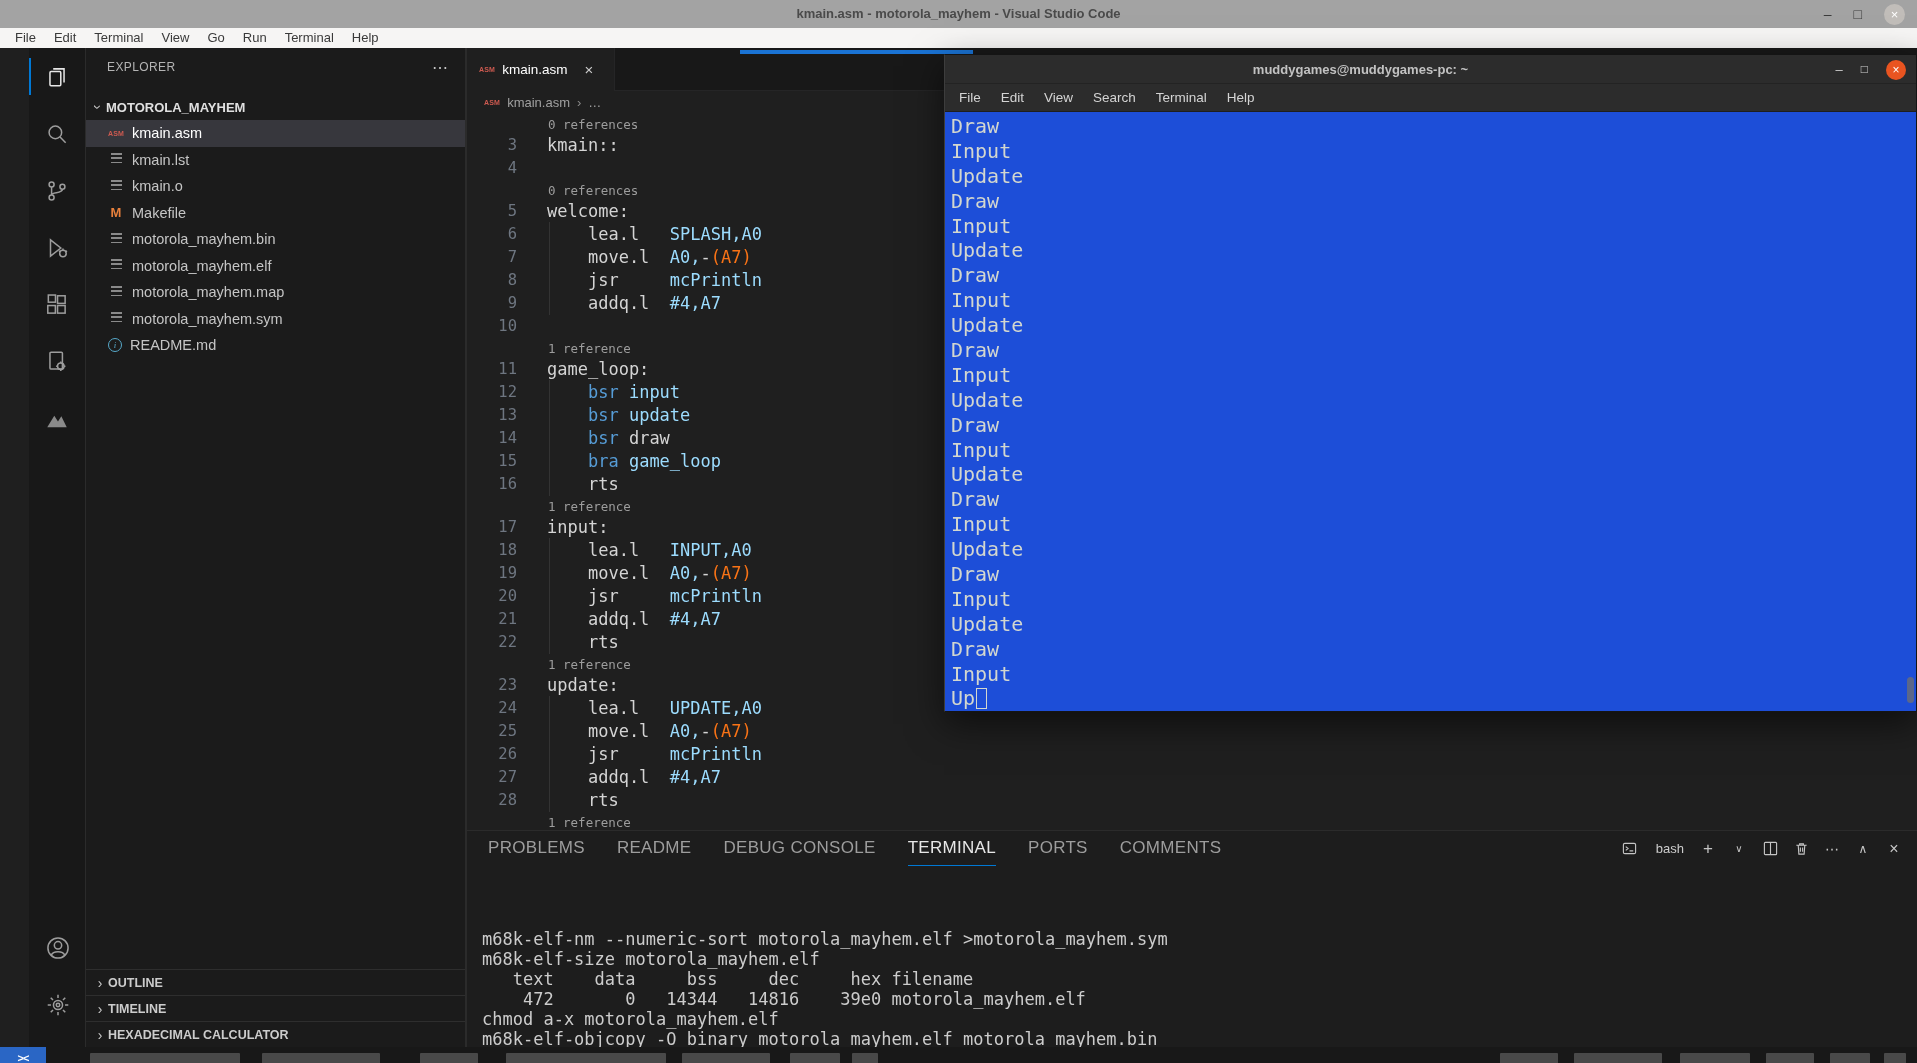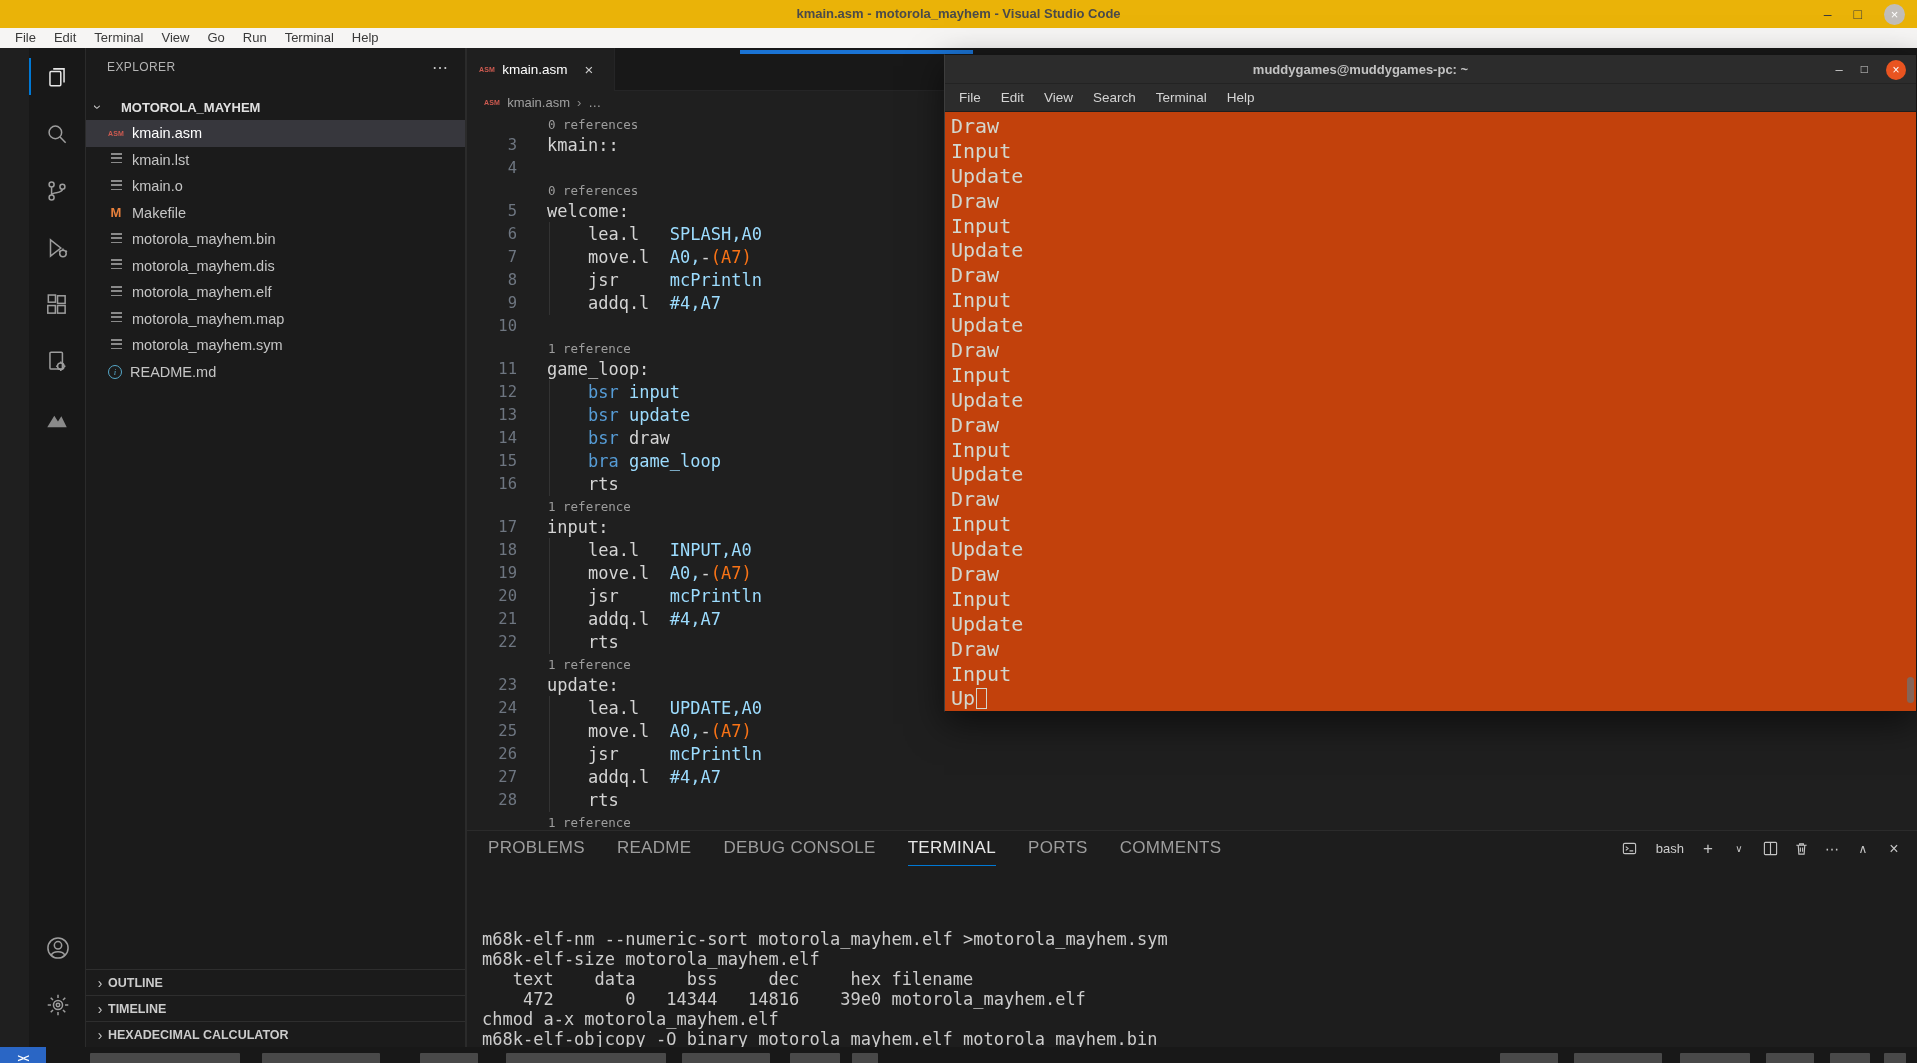--- a/index.html
+++ b/index.html
@@ -2,21 +2,21 @@
 <html><head>
 <meta charset="utf-8">
 <style>
   * { box-sizing:border-box; }
   html,body { margin:0; padding:0; }
   body { width:1917px; height:1063px; position:relative; overflow:hidden;
          background:#1f1f1f; font-family:"Liberation Sans",sans-serif; }
   svg { display:block; }
 
   
-  .titlebar { position:absolute; left:0; top:0; right:0; height:36px; background:#eab308;
+  .titlebar { position:absolute; left:0; top:0; right:0; height:36px; background:#a3a3a3;
               border-bottom:1px solid #c6c2be; }
   .tb-title { position:absolute; left:0; right:0; top:0; height:28px; line-height:28px;
               text-align:center; font-size:13px; font-weight:bold; color:#4a4a4a; }
   .wc { position:absolute; right:12px; top:0; height:28px; display:flex; align-items:center; gap:22px; }
   .wc-glyph { color:#3c3c3c; font-size:14px; line-height:14px; }
   .wc-close { width:21px; height:21px; border-radius:50%; background:#c1bdb9; color:#fff;
               font-size:13px; display:flex; align-items:center; justify-content:center; }
   .menubar { position:absolute; left:0; top:28px; right:0; height:20px; background:#f6f5f4;
              display:flex; align-items:center; padding-left:6px; font-size:13px; color:#3a3a3a; }
   .mitem { padding:0 9px; line-height:20px; }
@@ -31,21 +31,21 @@
   .ab-item.active { color:#e7e7e7; }
   .ab-item.active::before { content:''; position:absolute; left:0; top:10px; bottom:10px;
                             width:2px; background:#0078d4; }
   .ab-bottom { position:absolute; bottom:14px; left:0; width:57px; }
 
   .sidebar { position:absolute; left:57px; top:0; width:380px; bottom:0; background:#1b1b1b;
              border-right:1px solid #2b2b2b; }
   .sb-header { height:38px; display:flex; align-items:center; padding:0 16px 0 21px;
                font-size:12px; letter-spacing:.4px; color:#b4b4b4; }
   .sb-more { margin-left:auto; color:#c5c5c5; font-size:16px; letter-spacing:1px; }
-  .sb-root { height:26px; margin-top:8px; display:flex; align-items:center; gap:16px;
+  .sb-root { height:26px; margin-top:8px; display:flex; align-items:center; gap:1px;
              padding-left:5px; color:#e0e0e0; font-weight:bold; font-size:13px; }
   .chev-down { display:inline-block; transform:rotate(90deg); font-weight:normal;
                font-size:14px; color:#cccccc; width:14px; text-align:center; }
   .frow { height:26.5px; display:flex; align-items:center; gap:8px; padding-left:22px;
           font-size:14.5px; color:#c5c5c5; }
   .frow.sel { background:#37373d; color:#ffffff; }
   .fic { width:16px; flex:none; display:flex; align-items:center; justify-content:center; }
   .fic.asm { color:#cd5a50; font-size:7px; font-weight:bold; letter-spacing:.2px; }
   .fic.file { width:11px; height:13px; margin:0 2px 0 3px;
               background:repeating-linear-gradient(180deg,#8a8a8a 0 1.6px,transparent 1.6px 4.4px); }
@@ -104,21 +104,21 @@
   
   .statusbar { position:absolute; left:0; right:0; bottom:0; height:16px; background:#181818;
                overflow:hidden; }
   .remote { position:absolute; left:0; top:0; width:46px; height:22px; background:#2a66c5;
             color:#ffffff; font-size:11px; font-weight:bold; display:flex; align-items:center;
             justify-content:center; letter-spacing:-1px; }
   .skel { position:absolute; top:6px; height:12px; background:#9a9a9a; opacity:.38; border-radius:1px; }
 
   
   .overlay { position:absolute; left:944px; top:54px; width:973px; height:658px; z-index:30;
-             background:#c2410c; border:1px solid #141414; border-left:1px solid #3d3d3d;
+             background:#1d4ed8; border:1px solid #141414; border-left:1px solid #3d3d3d;
              box-shadow:0 12px 34px rgba(0,0,0,.55); }
   .ov-header { position:relative; height:29px; background:#2c2c2c; border-bottom:1px solid #232323; }
   .ov-title { position:absolute; left:0; right:140px; top:0; height:29px; line-height:29px;
               text-align:center; font-size:13px; font-weight:bold; color:#c2c2c2; }
   .ov-wc { position:absolute; right:10px; top:0; height:29px; display:flex; align-items:center; gap:18px; }
   .ov-glyph { color:#cfcfcf; font-size:13px; line-height:13px; }
   .ov-close { width:20px; height:20px; border-radius:50%; background:#e95420; color:#ffffff;
               font-size:12px; display:flex; align-items:center; justify-content:center; }
   .ov-menubar { height:28px; background:#2c2c2c; border-bottom:1px solid #1e1e1e;
                 display:flex; align-items:center; padding-left:4px; font-size:13.5px; color:#d4d4d4; }
@@ -245,24 +245,20 @@
           <span class="fic file"></span>
           <span class="fname">kmain.o</span>
         </div>
         <div class="frow">
           <span class="fic makefile">M</span>
           <span class="fname">Makefile</span>
         </div>
         <div class="frow">
           <span class="fic file"></span>
           <span class="fname">motorola_mayhem.bin</span>
-        </div>
-        <div class="frow">
-          <span class="fic file"></span>
-          <span class="fname">motorola_mayhem.dis</span>
         </div>
         <div class="frow">
           <span class="fic file"></span>
           <span class="fname">motorola_mayhem.elf</span>
         </div>
         <div class="frow">
           <span class="fic file"></span>
           <span class="fname">motorola_mayhem.map</span>
         </div>
         <div class="frow">

